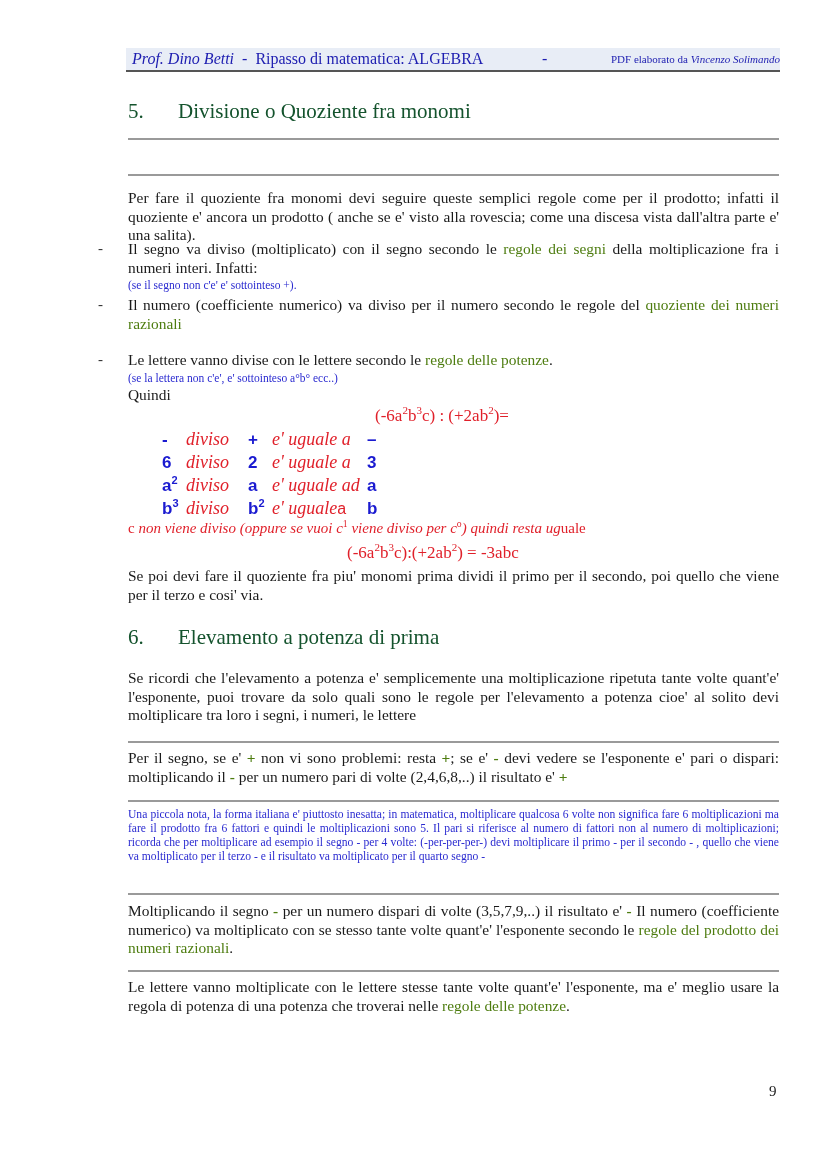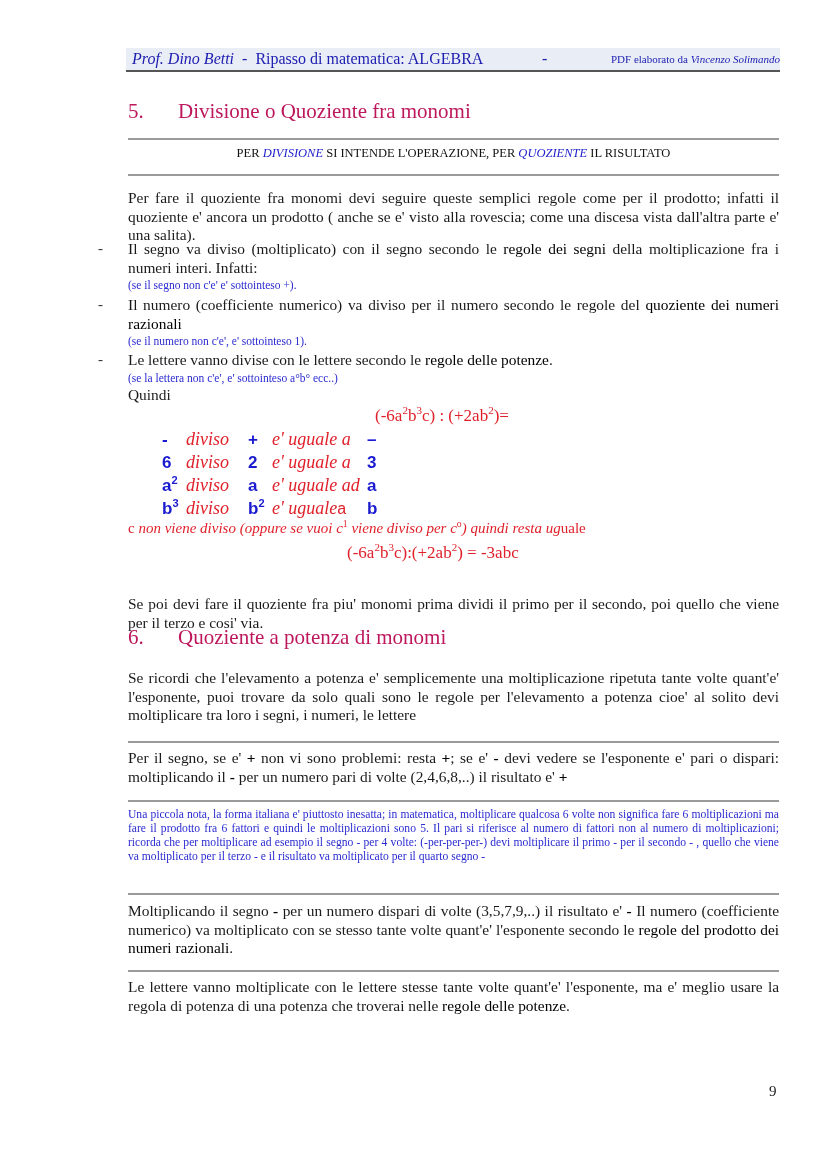--- a/index.html
+++ b/index.html
@@ -7,30 +7,30 @@
          font-family: "Liberation Serif", serif; color: #1a1a1a; }
   .page { position: absolute; left: 0; top: 0; width: 828px; height: 1171px; }
 
   .header { position: absolute; left: 126px; top: 48px; width: 654px; height: 22px;
             background: #e8edf6; border-bottom: 2px solid #555; font-family: "Liberation Serif", serif; }
   .header .left { position: absolute; left: 6px; top: 2px; font-size: 16px; color: #1c1cb0; white-space: nowrap; }
   .header .left i { font-style: italic; }
   .header .dash { position: absolute; left: 416px; top: 2px; font-size: 16px; color: #1c1cb0; }
   .header .right { position: absolute; right: 0px; top: 5px; font-size: 11px; color: #1c1cb0; white-space: nowrap; }
 
-  .h2 { position: absolute; left: 128px; font-size: 21px; color: #be185d; font-family: "Liberation Serif", serif; white-space: nowrap; }
+  .h2 { position: absolute; left: 128px; font-size: 21px; color: #14532d; font-family: "Liberation Serif", serif; white-space: nowrap; }
   .h2 .num { display: inline-block; width: 50px; }
 
   .rule { position: absolute; left: 128px; width: 651px; height: 2px; background: #9a9a9a; }
 
   .caps { position: absolute; left: 128px; width: 651px; top: 146px; text-align: center; font-size: 12.5px; color: #111; white-space: nowrap; }
   .caps i { color: #2222cc; font-style: italic; }
 
   .p { position: absolute; left: 128px; width: 651px; font-size: 15.4px; line-height: 18.5px; text-align: justify; }
-  .blue { color: #000000; }
+  .blue { color: #4d7c0f; }
   .small { font-size: 11.5px; color: #2a2ad0; line-height: 14px; }
   .bullet { position: absolute; left: 98px; font-size: 15px; color: #333; }
   .eqline { position: absolute; font-size: 17px; color: #e0202a; white-space: nowrap; }
 
   .table { position: absolute; left: 128px; top: 428px; font-family: "Liberation Sans", sans-serif; font-size: 17px; line-height: 23px; margin-left: 34px; }
   .trow { white-space: nowrap; height: 23px; }
   .tb { color: #1a1ad0; font-weight: bold; display: inline-block; }
   .ti { color: #e0202a; font-style: italic; font-family: "Liberation Serif", serif; font-size: 18px; display: inline-block; }
   .c1 { width: 24px; } .c2 { width: 62px; } .c3 { width: 24px; } .c4 { width: 95px; }
 
@@ -49,38 +49,34 @@
     <span class="left"><i>Prof. Dino Betti</i>&nbsp; <span>-</span>&nbsp; <span>Ripasso di matematica: ALGEBRA</span></span>
     <span class="dash">-</span>
     <span class="right"><span>PDF elaborato da </span><i>Vincenzo Solimando</i></span>
   </div>
 
   <div class="h2" style="top:99px;">
     <span class="num">5.</span><span>Divisione o Quoziente fra monomi</span>
   </div>
   <div class="rule" style="top:138px;"></div>
 
-  <div class="caps">
-    <span>PER </span><i>DIVISIONE</i><span> SI INTENDE L'OPERAZIONE,   PER </span><i>QUOZIENTE</i><span> IL RISULTATO</span>
-  </div>
   <div class="rule" style="top:174px;"></div>
 
   <div class="p" style="top:189px;">Per fare il quoziente fra monomi devi seguire queste semplici regole come per il prodotto; infatti il quoziente e' ancora un prodotto ( anche se e' visto alla rovescia; come una discesa vista dall'altra parte e' una salita).</div>
 
   <span class="bullet" style="top:240px;">-</span>
   <div class="p" style="top:240px;">
     <span>Il segno va diviso (moltiplicato) con il segno secondo le </span><span class="blue">regole dei segni</span><span> della moltiplicazione fra i numeri interi. Infatti:</span>
   </div>
   <div class="p small" style="top:278px;">(se il segno non c'e' e' sottointeso +).</div>
 
   <span class="bullet" style="top:296px;">-</span>
   <div class="p" style="top:296px;">
     <span>Il numero (coefficiente numerico) va diviso per il numero secondo le regole del </span><span class="blue">quoziente dei numeri razionali</span>
   </div>
-  <div class="p small" style="top:334px;">(se il numero non c'e', e' sottointeso 1).</div>
 
   <span class="bullet" style="top:351px;">-</span>
   <div class="p" style="top:351px;">
     <span>Le lettere vanno divise con le lettere secondo le </span><span class="blue">regole delle potenze</span><span>.</span>
   </div>
   <div class="p small" style="top:371px;">(se la lettera non c'e', e' sottointeso a°b° ecc..)</div>
 
   <div class="p" style="top:386px;">Quindi</div>
 
   <div class="eqline" style="left:375px; top:406px;">
@@ -103,24 +99,24 @@
   </div>
 
   <div class="eqline" style="left:128px; top:520px; font-size:15px;">
     <span>c</span><i> non viene diviso (oppure se vuoi c</i><sup>1</sup><i> viene diviso per c</i><sup>o</sup><i>) quindi resta ug</i><span>uale</span>
   </div>
 
   <div class="eqline" style="left:347px; top:543px;">
     <span>(-6a</span><sup>2</sup><span>b</span><sup>3</sup><span>c):(+2ab</span><sup>2</sup><span>) =  -3abc</span>
   </div>
 
-  <div class="p" style="top:567px;margin-top:28px;">Se poi devi fare il quoziente fra piu' monomi prima dividi il primo per il secondo, poi quello che viene per il terzo e cosi' via.</div>
+  <div class="p" style="top:567px;">Se poi devi fare il quoziente fra piu' monomi prima dividi il primo per il secondo, poi quello che viene per il terzo e cosi' via.</div>
 
   <div class="h2" style="top:625px;">
-    <span class="num">6.</span><span>Quoziente a potenza di monomi</span>
+    <span class="num">6.</span><span>Elevamento a potenza di prima</span>
   </div>
 
   <div class="p" style="top:669px;">Se ricordi che l'elevamento a potenza e' semplicemente una moltiplicazione ripetuta tante volte quant'e' l'esponente, puoi trovare da solo quali sono le regole per l'elevamento a potenza cioe' al solito devi moltiplicare tra loro i segni, i numeri, le lettere</div>
 
   <div class="rule" style="top:741px;"></div>
 
   <div class="p" style="top:749px;">
     <span>Per il segno, se e' </span><b class="blue">+</b><span> non vi sono problemi: resta </span><b class="blue">+</b><span>;  se e' </span><b class="blue">-</b><span> devi vedere se l'esponente e' pari o dispari: moltiplicando il </span><b class="blue">-</b><span> per un numero pari di volte (2,4,6,8,..) il risultato e' </span><b class="blue">+</b>
   </div>
 

